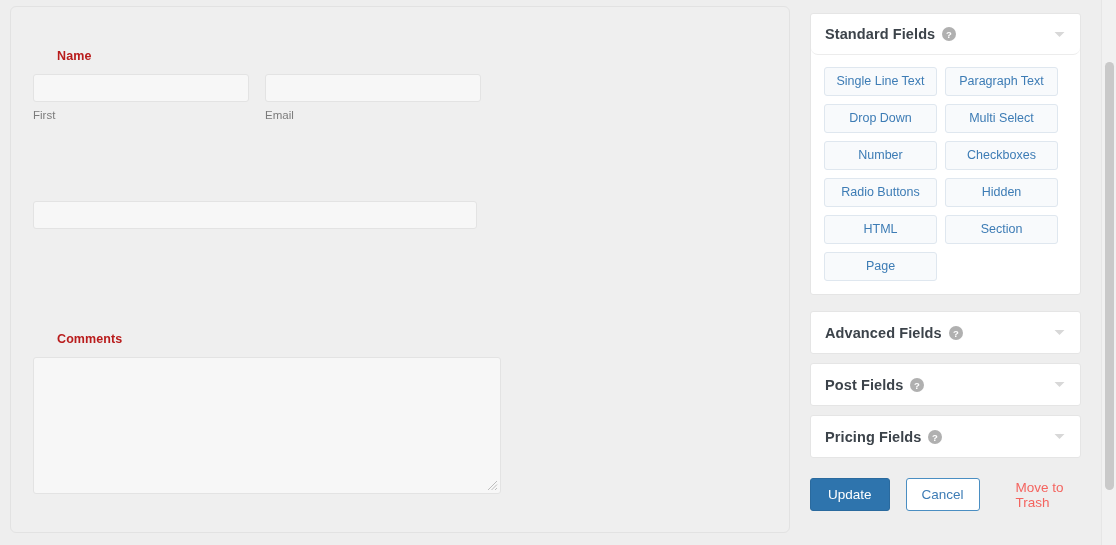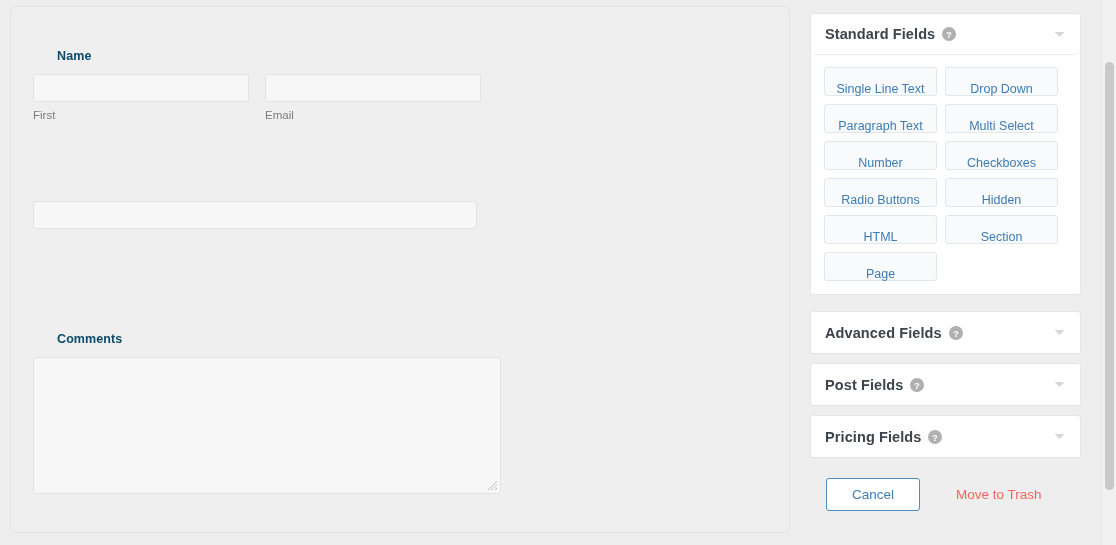--- a/index.html
+++ b/index.html
@@ -36,21 +36,21 @@
   }
 
   .field-block {
     position: absolute;
     left: 22px;
   }
 
   .field-label {
     font-size: 12.5px;
     font-weight: bold;
-    color: #0c4a6e;
+    color: #b91c1c;
     letter-spacing: .1px;
     margin-bottom: 10px;
     line-height: 15px;
     padding-left: 24px;
   }
 
   .text-input {
     background: #f7f7f7;
     border: 1px solid #e3e3e3;
     border-radius: 3px;
@@ -160,21 +160,21 @@
   .field-btn {
     width: 113px;
     height: 29px;
     background: #f8fafc;
     border: 1px solid #dfe7ef;
     border-radius: 3px;
     color: #3d7cb5;
     font-size: 12.5px;
     font-family: "Liberation Sans", sans-serif;
     cursor: pointer;
-    padding: 8px;
+    padding: 0;
     line-height: 27px;
     text-align: center;
     box-sizing: border-box;
   }
 
   
   #actions {
     position: absolute;
     left: 810px;
     top: 478px;
@@ -197,21 +197,21 @@
   }
 
   .btn-secondary {
     background: #ffffff;
     border: 1px solid #4a8ec2;
     color: #3d7cb5;
     font-size: 13.5px;
     font-family: "Liberation Sans", sans-serif;
     border-radius: 3px;
     height: 33px;
-    padding: 0 25px;
+    padding: 0 15px;
     margin-left: 16px;
     cursor: pointer;
     line-height: 31px;
   }
 
   .trash-link {
     margin-left: 36px;
     color: #f4645f;
     font-size: 13.5px;
     text-decoration: none;
@@ -288,22 +288,22 @@
           </svg>
         </span>
         <span class="caret">
           <svg width="11" height="7" viewBox="0 0 11 7">
               <path d="M0.5 1 L5.5 6 L10.5 1 Z" fill="#d8d8d8"></path>
             </svg>
         </span>
       </div>
       <div class="panel-body">
         <button class="field-btn">Single Line Text</button>
+        <button class="field-btn">Paragraph Text</button>
         <button class="field-btn">Drop Down</button>
-        <button class="field-btn">Paragraph Text</button>
         <button class="field-btn">Multi Select</button>
         <button class="field-btn">Number</button>
         <button class="field-btn">Checkboxes</button>
         <button class="field-btn">Radio Buttons</button>
         <button class="field-btn">Hidden</button>
         <button class="field-btn">HTML</button>
         <button class="field-btn">Section</button>
         <button class="field-btn">Page</button>
       </div>
     </div>
@@ -355,20 +355,21 @@
           <svg width="11" height="7" viewBox="0 0 11 7">
               <path d="M0.5 1 L5.5 6 L10.5 1 Z" fill="#d8d8d8"></path>
             </svg>
         </span>
       </div>
     </div>
 
   </div>
 
   <div id="actions">
+    <button class="btn-primary">Update</button>
     <button class="btn-secondary">Cancel</button>
     <a class="trash-link">Move to Trash</a>
   </div>
 
   <div id="scrollbar-track">
     <div id="scrollbar-thumb"></div>
   </div>
 
 </div>
 

